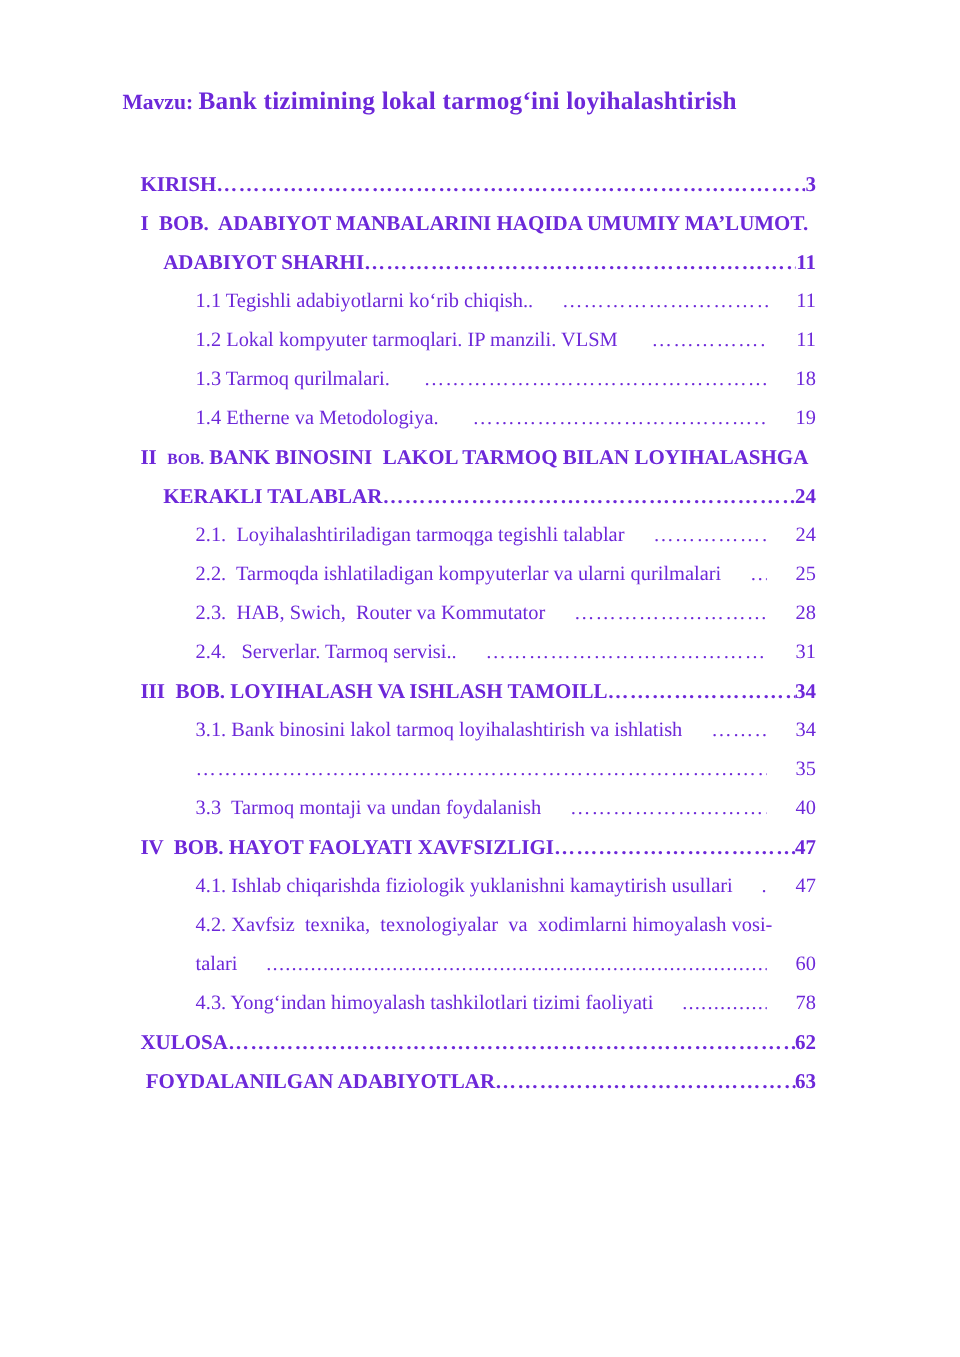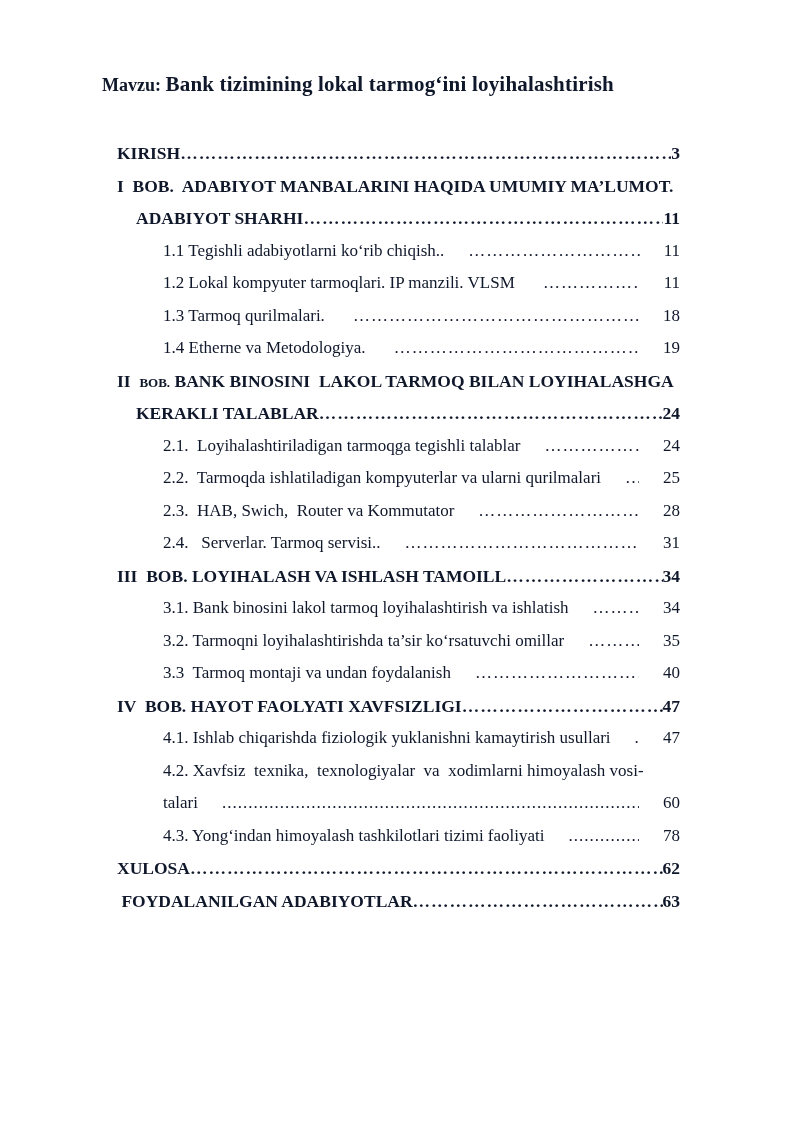--- a/index.html
+++ b/index.html
@@ -5,21 +5,21 @@
   html, body {
     margin: 0;
     padding: 0;
     background: #ffffff;
   }
   .page {
     position: relative;
     width: 716px;
     height: 1131px;
     background: #ffffff;
-    color: #0f172a;
+    color: #6d28d9;
     font-family: "Liberation Serif", "DejaVu Serif", serif;
     overflow: hidden;
   }
   .title-block {
     padding-top: 72px;
     text-align: center;
     font-weight: bold;
     white-space: pre;
   }
   .title-prefix {
@@ -140,21 +140,20 @@
     <span class="toc-label"><span>III  BOB. LOYIHALASH VA ISHLASH TAMOILL</span></span>
     <span class="toc-leader">……………………………………………………………………………………………………………………</span>
     <span class="toc-page">34</span>
   </div>
       <div class="toc-line indent-2">
     <span class="toc-label"><span>3.1. Bank binosini lakol tarmoq loyihalashtirish va ishlatish</span></span>
     <span class="toc-leader">……………………………………………………………………………………………………………………</span>
     <span class="toc-page">34</span>
   </div>
       <div class="toc-line indent-2">
-    <span class="toc-label"><span>3.2. Tarmoqni loyihalashtirishda ta’sir ko‘rsatuvchi omillar</span></span>
     <span class="toc-leader">……………………………………………………………………………………………………………………</span>
     <span class="toc-page">35</span>
   </div>
       <div class="toc-line indent-2">
     <span class="toc-label"><span>3.3  Tarmoq montaji va undan foydalanish</span></span>
     <span class="toc-leader">……………………………………………………………………………………………………………………</span>
     <span class="toc-page">40</span>
   </div>
       <div class="toc-line bold">
     <span class="toc-label"><span>IV  BOB. HAYOT FAOLYATI XAVFSIZLIGI</span></span>

